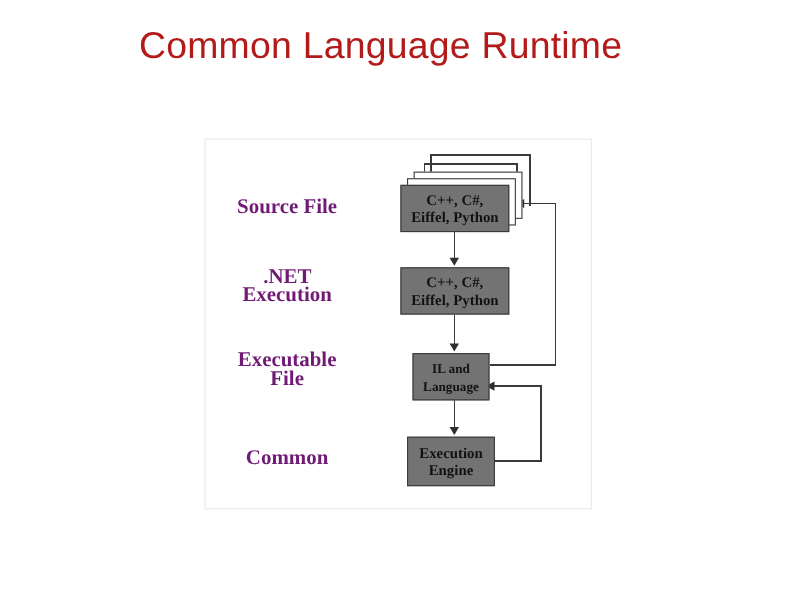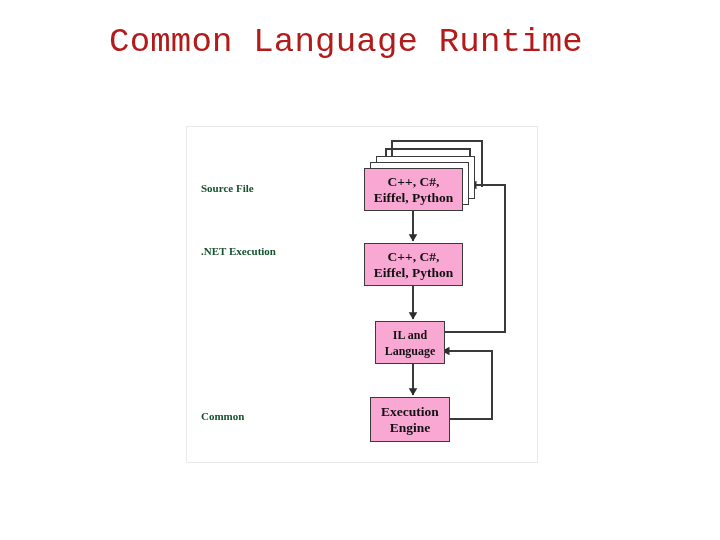--- a/index.html
+++ b/index.html
@@ -17,21 +17,21 @@
   }
 
   
   #title {
     position: absolute;
     left: 0;
     top: 22px;
     width: 692px;
     text-align: center;
     color: #b31b1b;
-    font-family: Liberation Mono, monospace;
+    font-family: Liberation Sans, sans-serif;
     font-size: 34px;
     font-weight: 400;
     letter-spacing: 0.2px;
     line-height: 40px;
     white-space: nowrap;
   }
 
   
   #diagram-frame {
     position: absolute;
@@ -49,38 +49,39 @@
     left: 0;
     top: 0;
     width: 352px;
     height: 337px;
     display: block;
   }
 
   
   .stage-label {
     position: absolute;
-    color: #14532d;
+    text-align: center;
+    color: #701a75;
     font-family: "Liberation Serif", "DejaVu Serif", serif;
-    font-size: 11px;
+    font-size: 19px;
     line-height: 17px;
     font-weight: 700;
     width: 120px;
   }
   #label-0 { left: 14px;  top: 53px; }
   #label-1 { left: 14px;  top: 116px; }
   #label-2 { left: 14px;  top: 192px; }
   #label-3 { left: 14px;  top: 281px; }
 
   
   .node-box {
     position: absolute;
     box-sizing: border-box;
     border: 1px solid #3a3a3a;
-    background: #f9a8d4;
+    background: #737373;
     color: #111111;
     font-family: "Liberation Serif", "DejaVu Serif", serif;
     font-size: 13.5px;
     line-height: 16px;
     font-weight: 700;
     display: flex;
     flex-direction: column;
     align-items: center;
     justify-content: center;
     text-align: center;
@@ -146,20 +147,24 @@
 
     <div class="stage-label" id="label-0">
       <span>Source File</span>
     </div>
 
     <div class="stage-label" id="label-1">
       <span class="line-a">.NET</span>
       <span class="line-b">Execution</span>
     </div>
 
+    <div class="stage-label" id="label-2">
+      <span class="line-a">Executable</span>
+      <span class="line-b">File</span>
+    </div>
 
     <div class="stage-label" id="label-3">
       <span>Common</span>
     </div>
 
     <div class="stack-ghost" id="ghost-source-2"></div>
     <div class="stack-ghost" id="ghost-source-1"></div>
     <div class="node-box" id="box-source">
       <span class="line-a">C++, C#,</span>
       <span class="line-b">Eiffel, Python</span>

